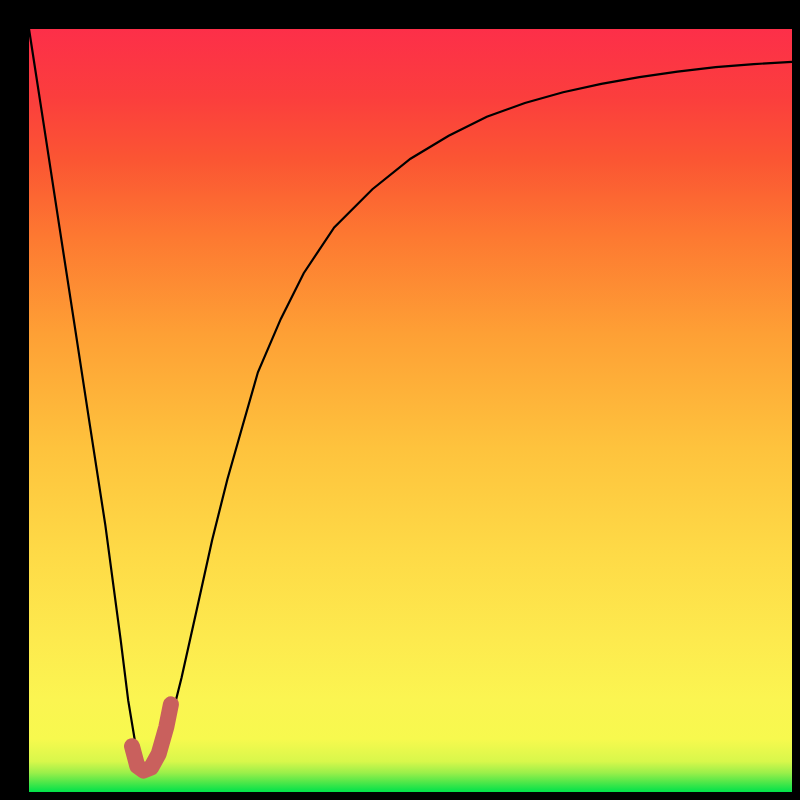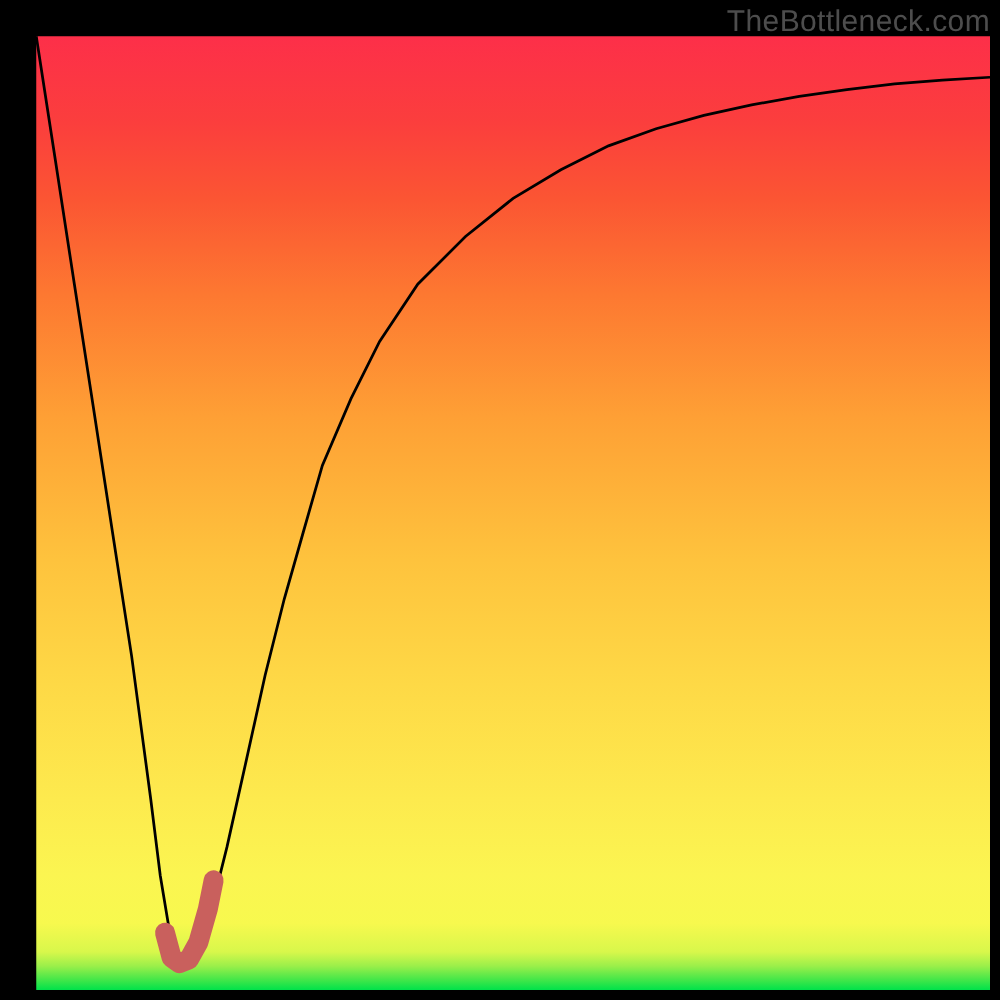--- a/index.html
+++ b/index.html
@@ -70,21 +70,20 @@
     stroke-width: 16;
     stroke-linecap: round;
     stroke-linejoin: round;
     fill: none;
   }
 </style>
 </head>
 <body>
 
 <div class="frame">
-  <div class="watermark">TheBottleneck.com</div>
 
   <div class="plot">
     <svg class="curve" viewBox="0 0 763 763" preserveAspectRatio="none">
       <path id="main-curve" class="black-stroke" d="M0.0 0.0 L15.3 99.2 L30.5 198.4 L45.8 297.6 L61.0 396.8 L76.3 495.9 L91.6 610.4 L99.2 671.4 L106.8 717.2 L114.5 740.1 L122.1 740.1 L129.7 732.5 L137.3 709.6 L152.6 648.5 L167.9 579.9 L183.1 511.2 L198.4 450.2 L213.6 396.8 L228.9 343.3 L251.8 289.9 L274.7 244.2 L305.2 198.4 L343.4 160.2 L381.5 129.7 L419.7 106.8 L457.8 87.7 L495.9 74.0 L534.1 63.3 L572.3 54.9 L610.4 48.1 L648.5 42.7 L686.7 38.1 L724.9 35.1 L763.0 32.8"></path>
       <path id="accent-curve" class="accent-stroke" d="M103.0 717.2 L108.3 737.1 L114.5 741.6 L122.1 738.6 L129.7 724.9 L137.3 698.1 L141.9 675.3"></path>
     </svg>
   </div>
 </div>
 
 </body></html>

